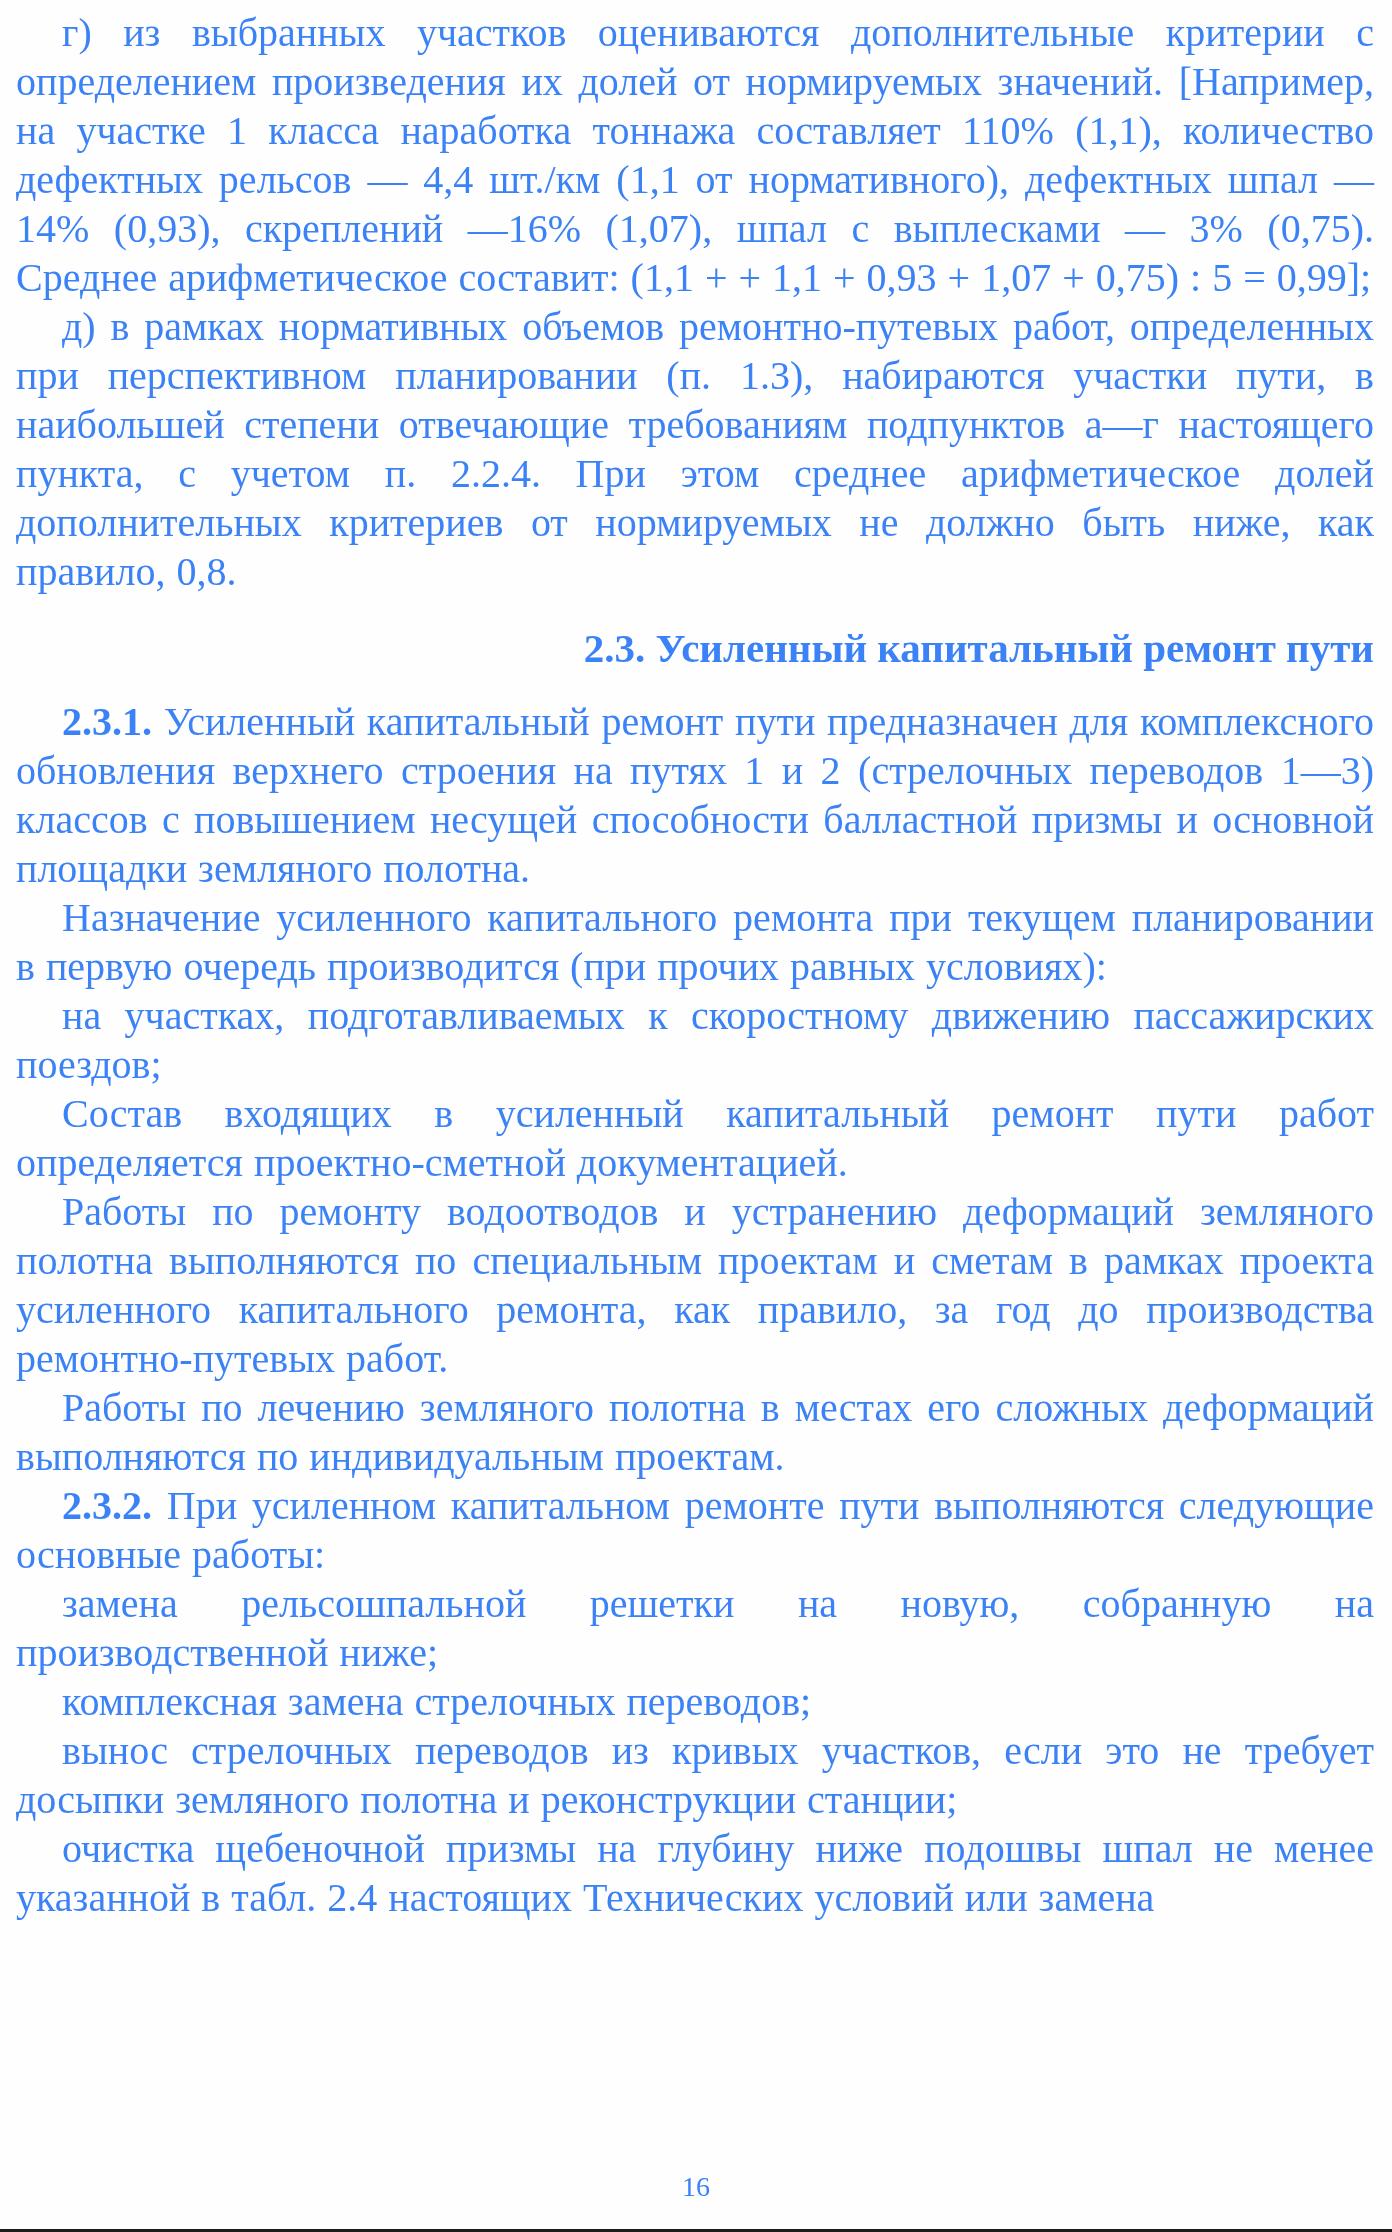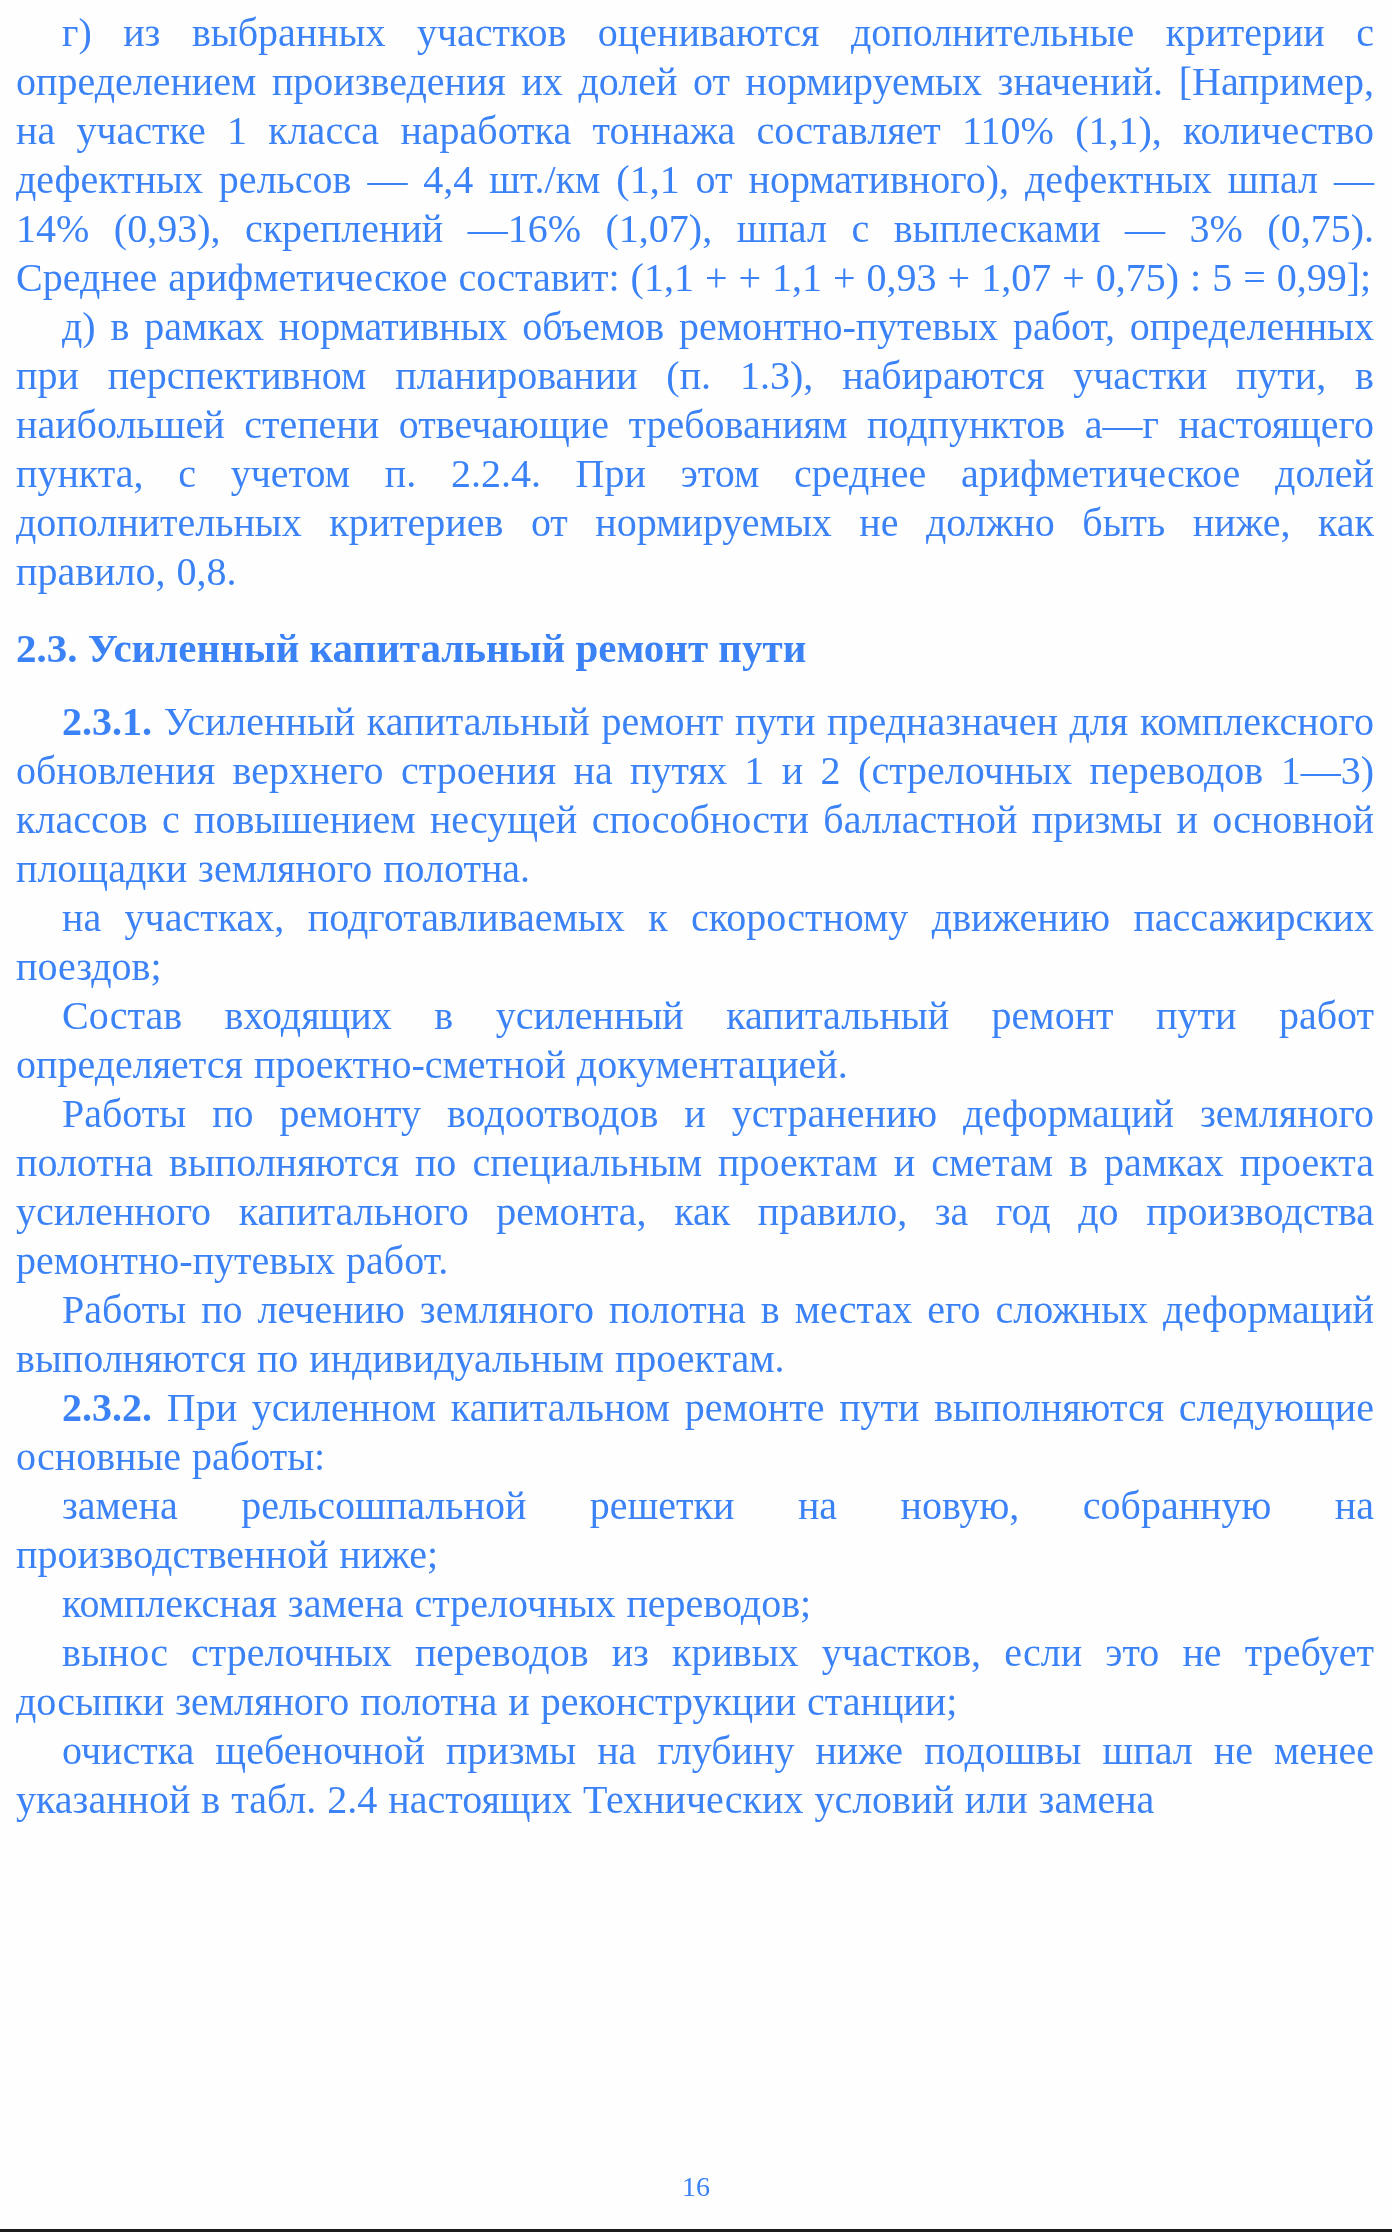--- a/index.html
+++ b/index.html
@@ -24,21 +24,21 @@
   .para {
     margin: 0;
     text-indent: 46px;
     text-align: justify;
     word-spacing: 1px;
   }
   .clause-num {
     font-weight: bold;
   }
   .section-heading {
-    text-align: left;
+    text-align: right;
     font-weight: bold;
     font-size: 41px;
     margin: 28px 0 24px 0;
     text-indent: 0;
   }
   .page-number {
     position: absolute;
     left: 0;
     right: 0;
     bottom: 18px;
@@ -52,20 +52,21 @@
 <div class="page">
 
   <p class="para"><b class="clause-num"></b><span>г) из выбранных участков оцениваются дополнительные критерии с определением произведения их долей от нормируемых значений. [Например, на участке 1 класса наработка тоннажа составляет 110% (1,1), количество дефектных рельсов — 4,4 шт./км (1,1 от нормативного), дефектных шпал — 14% (0,93), скреплений —16% (1,07), шпал с выплесками — 3% (0,75). Среднее арифметическое составит: (1,1 + + 1,1 + 0,93 + 1,07 + 0,75) : 5 = 0,99];</span></p>
 
   <p class="para"><b class="clause-num"></b><span>д) в рамках нормативных объемов ремонтно-путевых работ, определенных при перспективном планировании (п. 1.3), набираются участки пути, в наибольшей степени отвечающие требованиям подпунктов а—г настоящего пункта, с учетом п. 2.2.4. При этом среднее арифметическое долей дополнительных критериев от нормируемых не должно быть ниже, как правило, 0,8.</span></p>
 
   <h2 class="section-heading">2.3. Усиленный капитальный ремонт пути</h2>
 
   <p class="para"><b class="clause-num">2.3.1.</b><span> Усиленный капитальный ремонт пути предназначен для комплексного обновления верхнего строения на путях 1 и 2 (стрелочных переводов 1—3) классов с повышением несущей способности балластной призмы и основной площадки земляного полотна.</span></p>
 
+  <p class="para"><b class="clause-num"></b><span>Назначение усиленного капитального ремонта при текущем планировании в первую очередь производится (при прочих равных условиях):</span></p>
 
   <p class="para"><b class="clause-num"></b><span>на участках, подготавливаемых к скоростному движению пассажирских поездов;</span></p>
 
 
   <p class="para"><b class="clause-num"></b><span>Состав входящих в усиленный капитальный ремонт пути работ определяется проектно-сметной документацией.</span></p>
 
   <p class="para"><b class="clause-num"></b><span>Работы по ремонту водоотводов и устранению деформаций земляного полотна выполняются по специальным проектам и сметам в рамках проекта усиленного капитального ремонта, как правило, за год до производства ремонтно-путевых работ.</span></p>
 
   <p class="para"><b class="clause-num"></b><span>Работы по лечению земляного полотна в местах его сложных деформаций выполняются по индивидуальным проектам.</span></p>
 

